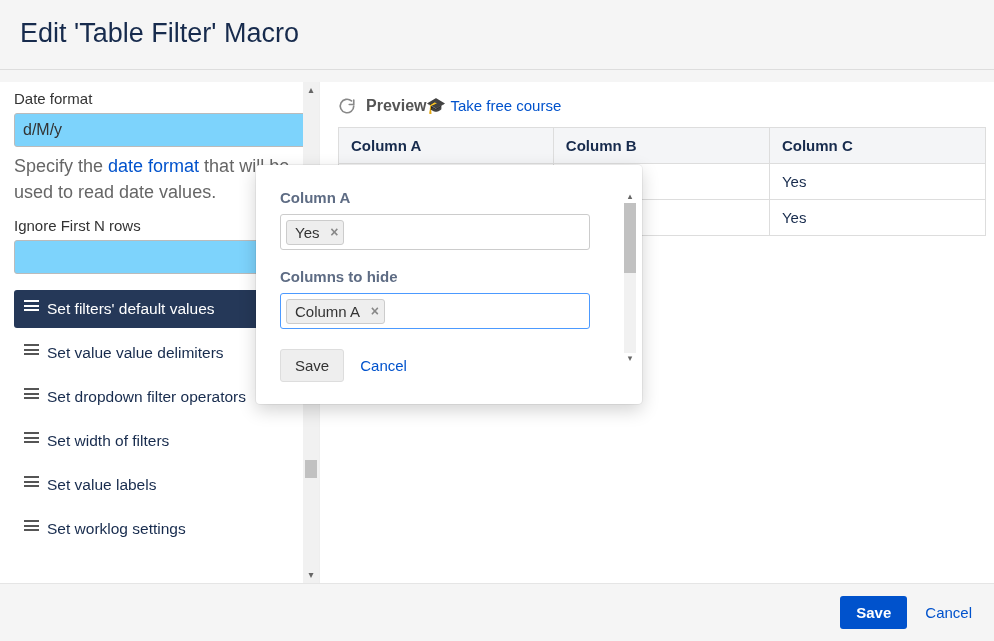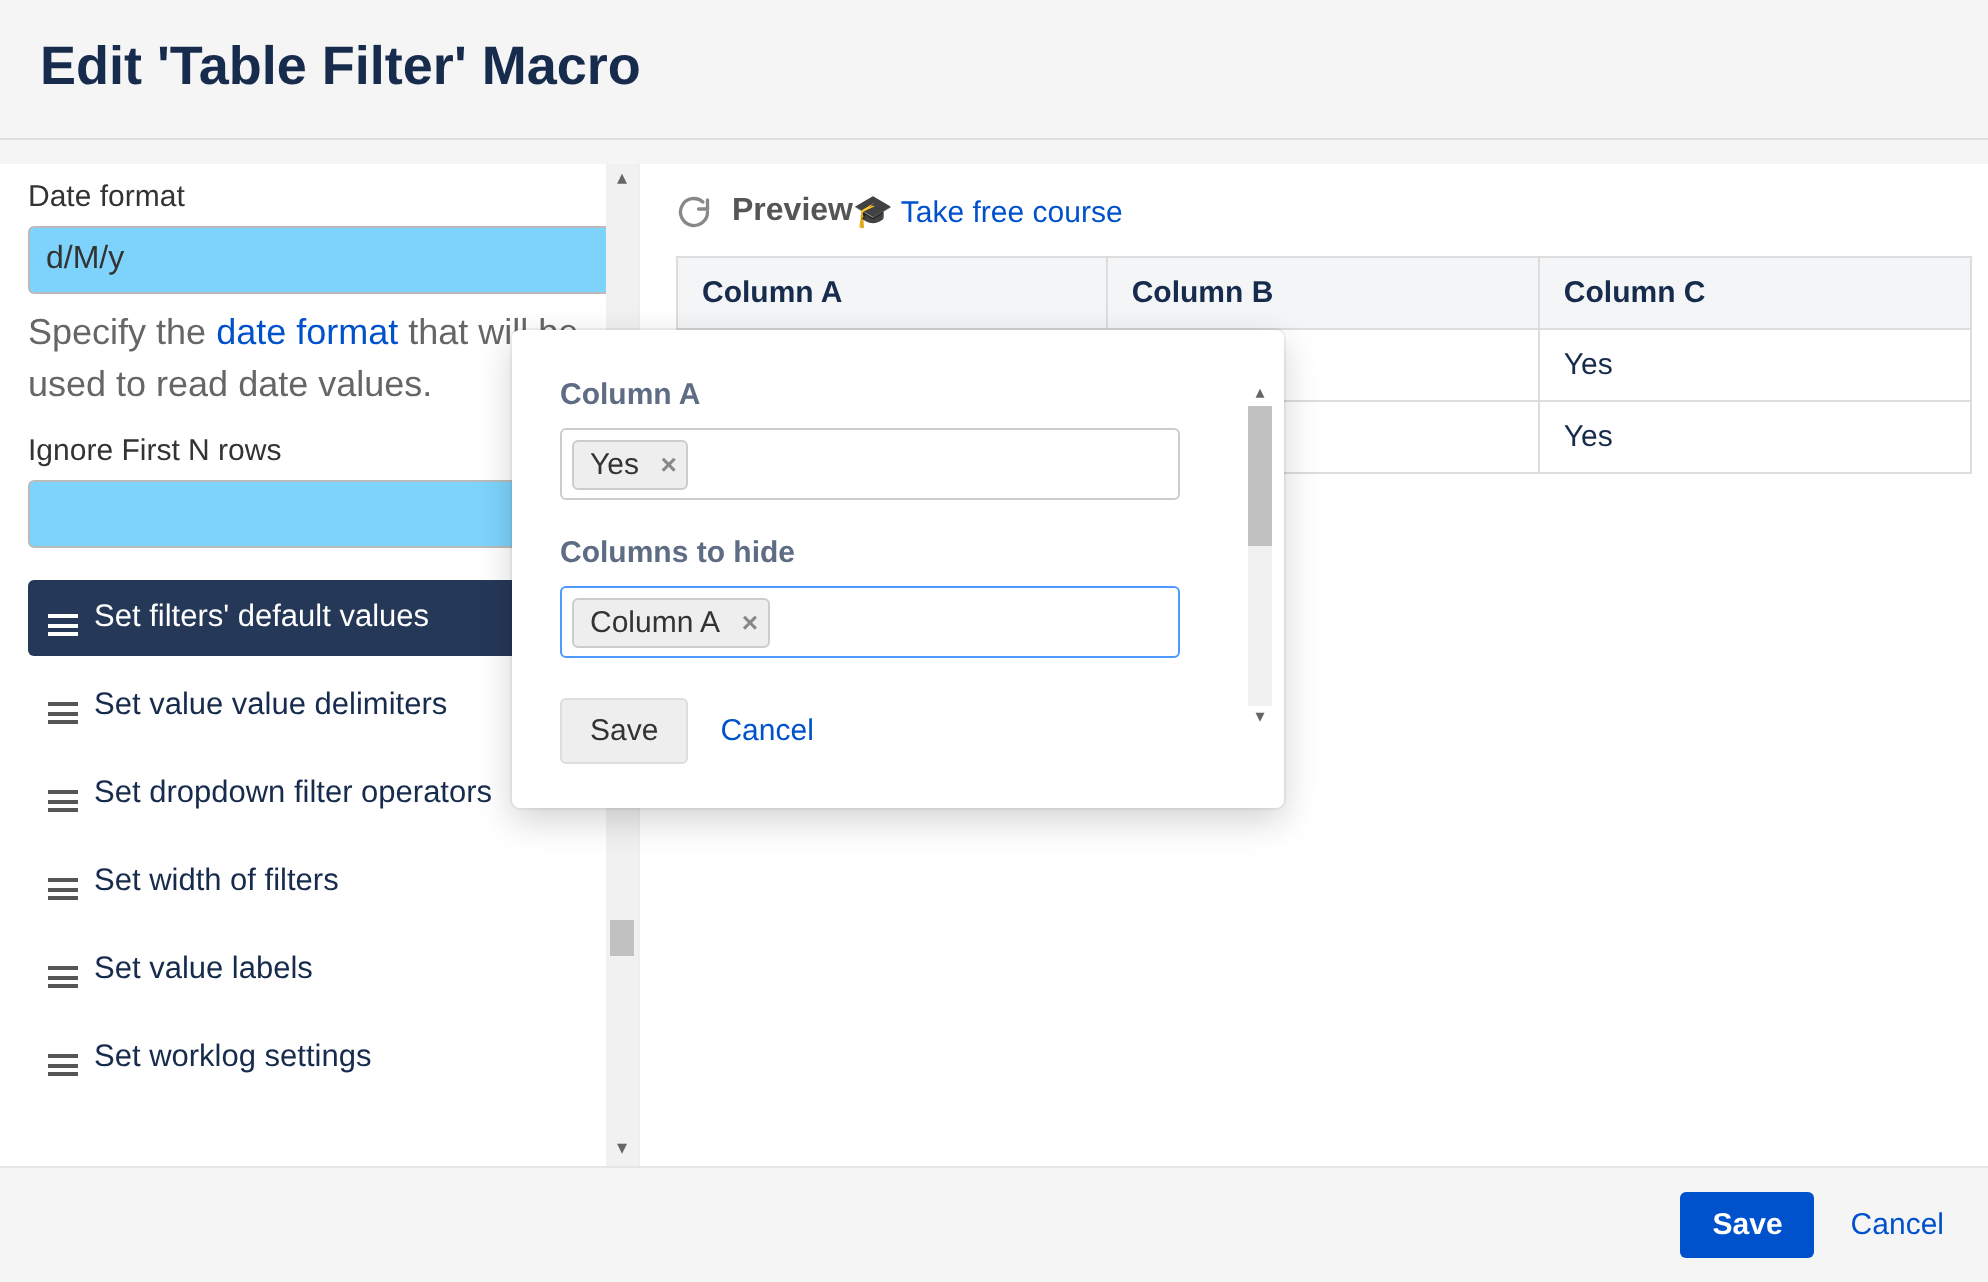--- a/index.html
+++ b/index.html
@@ -12,21 +12,21 @@
       position: relative;
       color: #172B4D;
     }
     .header {
       padding: 18px 20px 20px 20px;
       border-bottom: 1px solid #ddd;
       background: #f5f5f5;
     }
     .header h1 {
       font-size: 27px;
-      font-weight: 700;
+      font-weight: 400;
       color: #172B4D;
     }
     .main-area {
       display: flex;
       position: absolute;
       top: 82px;
       bottom: 58px;
       left: 0;
       right: 0;
     }
@@ -56,21 +56,21 @@
     .hint {
       font-size: 18px;
       color: #666;
       margin-top: 6px;
       line-height: 1.45;
     }
     .hint a { color: #0052cc; text-decoration: none; }
     .sidebar-spacer1 { height: 12px; }
     .list-btn {
       display: flex;
-      align-items: flex-end;
+      align-items: flex-start;
       gap: 8px;
       padding: 10px 10px;
       font-size: 15.5px;
       color: #172B4D;
       cursor: pointer;
       border-radius: 3px;
       margin-bottom: 6px;
     }
     .list-btn.active {
       background: #253858;

